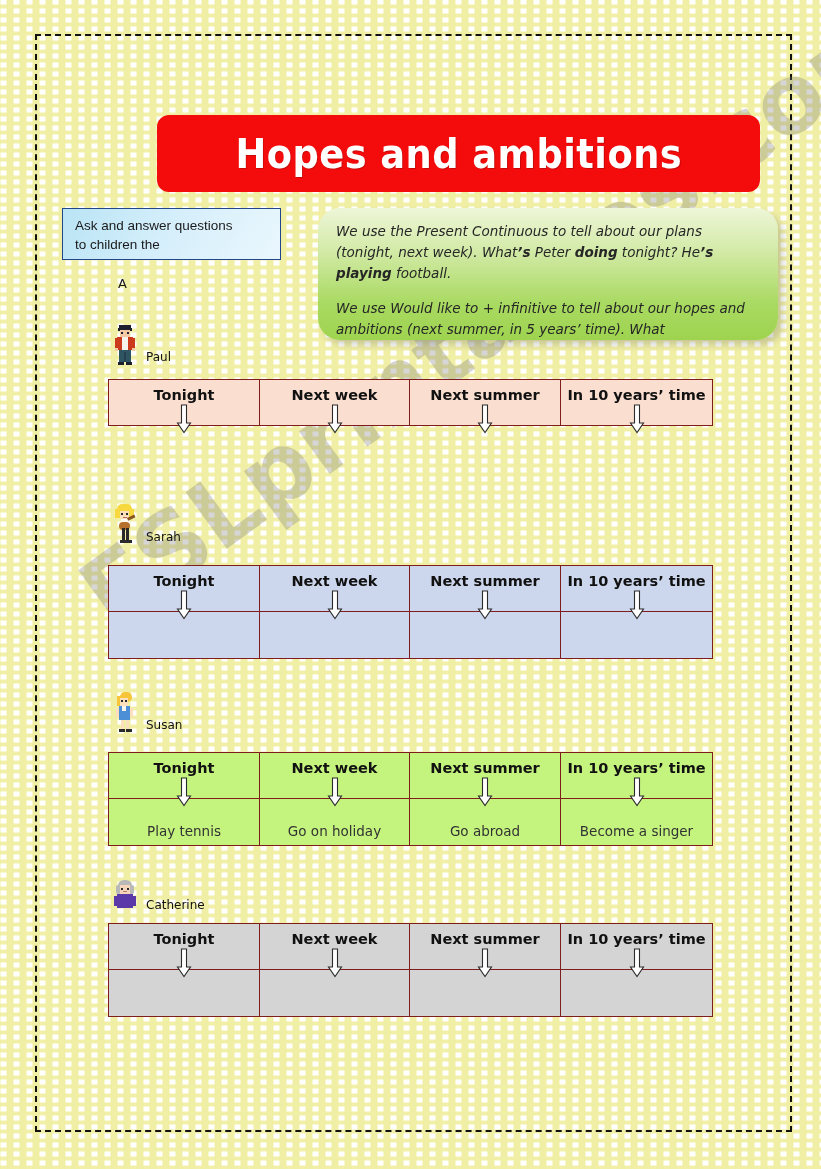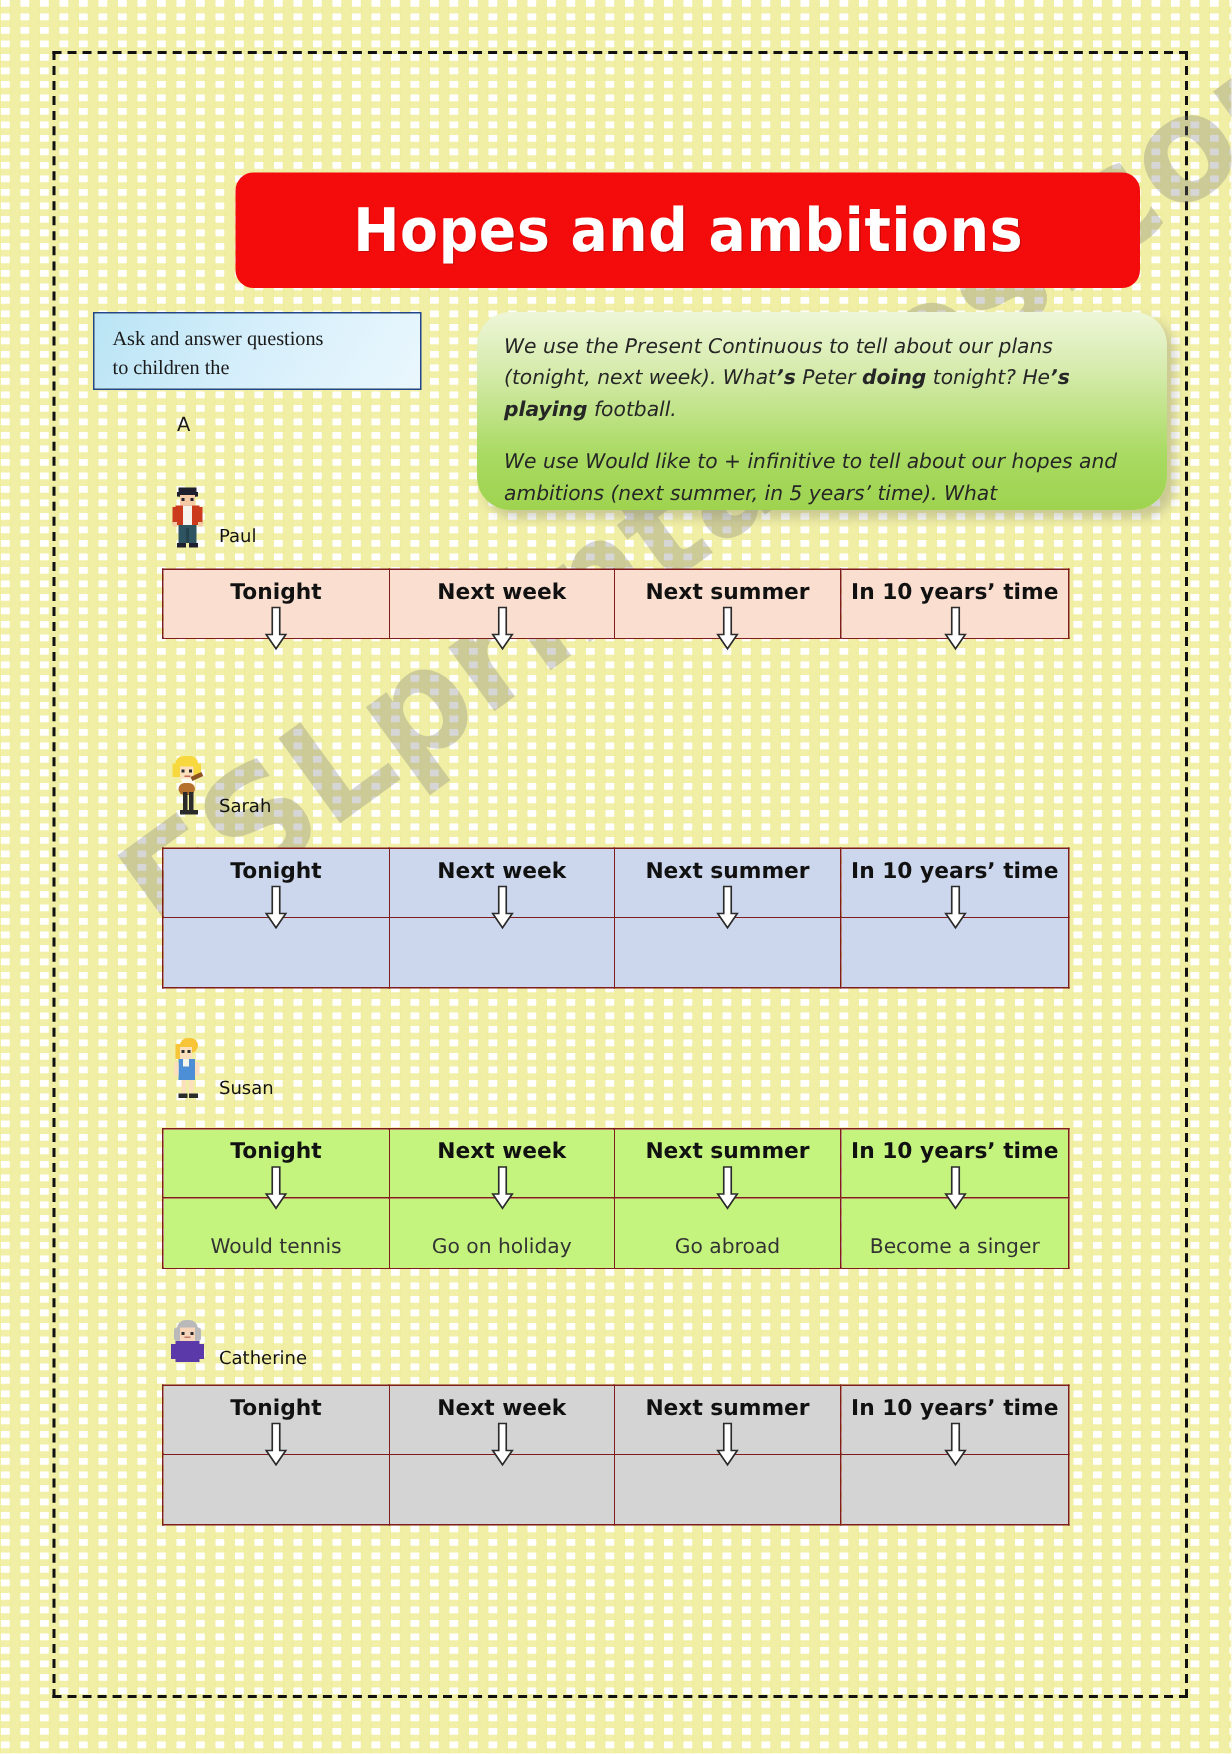--- a/index.html
+++ b/index.html
@@ -117,21 +117,21 @@
   #instruction-box {
     position: absolute;
     left: 62px;
     top: 208px;
     width: 219px;
     height: 52px;
     box-sizing: border-box;
     border: 1px solid #21468c;
     background: linear-gradient(120deg, #b9e4f4 0%, #d4eefb 45%, #eaf7fd 100%);
     padding: 7px 10px 0 12px;
-    font-family: Liberation Serif, serif;
+    font-family: Liberation Sans, sans-serif;
     font-size: 13.5px;
     line-height: 19px;
     color: #1a1a1a;
   }
 
   
   #grammar-box {
     position: absolute;
     left: 318px;
     top: 208px;
@@ -403,21 +403,21 @@
                   <path d="M5.5 1 H10.5 V19 H14.5 L8 28.5 L1.5 19 H5.5 Z" fill="#ffffff" stroke="#2b2b2b" stroke-width="1.1" stroke-linejoin="miter"></path>
                 </svg></span></td>
         <td>Next summer<span class="arrow"><svg width="16" height="30" viewBox="0 0 16 30">
                   <path d="M5.5 1 H10.5 V19 H14.5 L8 28.5 L1.5 19 H5.5 Z" fill="#ffffff" stroke="#2b2b2b" stroke-width="1.1" stroke-linejoin="miter"></path>
                 </svg></span></td>
         <td>In 10 years’ time<span class="arrow"><svg width="16" height="30" viewBox="0 0 16 30">
                   <path d="M5.5 1 H10.5 V19 H14.5 L8 28.5 L1.5 19 H5.5 Z" fill="#ffffff" stroke="#2b2b2b" stroke-width="1.1" stroke-linejoin="miter"></path>
                 </svg></span></td>
       </tr>
       <tr class="val-row">
-        <td>Would tennis</td>
+        <td>Play tennis</td>
         <td>Go on holiday</td>
         <td>Go abroad</td>
         <td>Become a singer</td>
       </tr>
     </tbody>
       </table>
   </div>
 
   <div class="person-block" style="top:0">
     <div class="person-header" style="top:868px">

